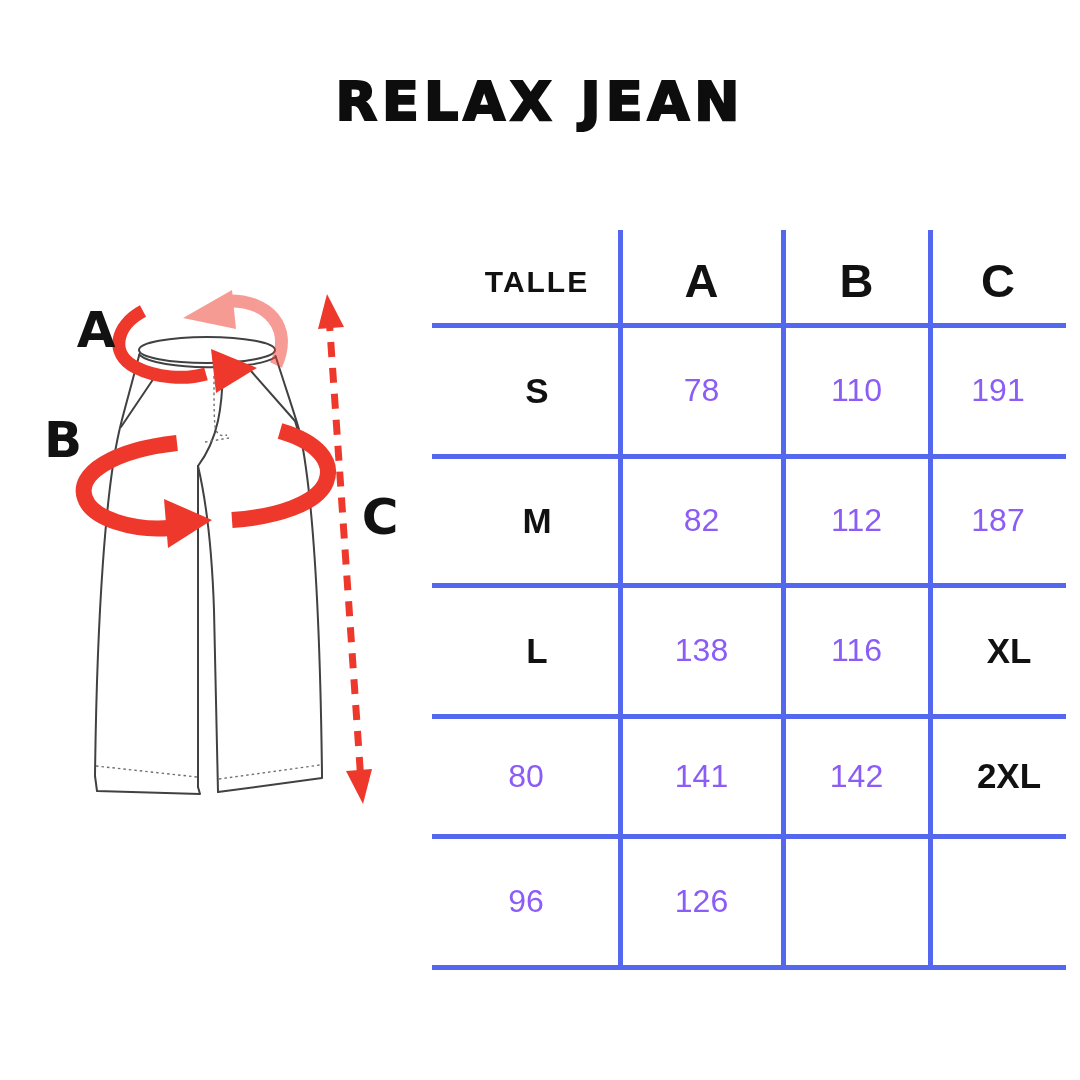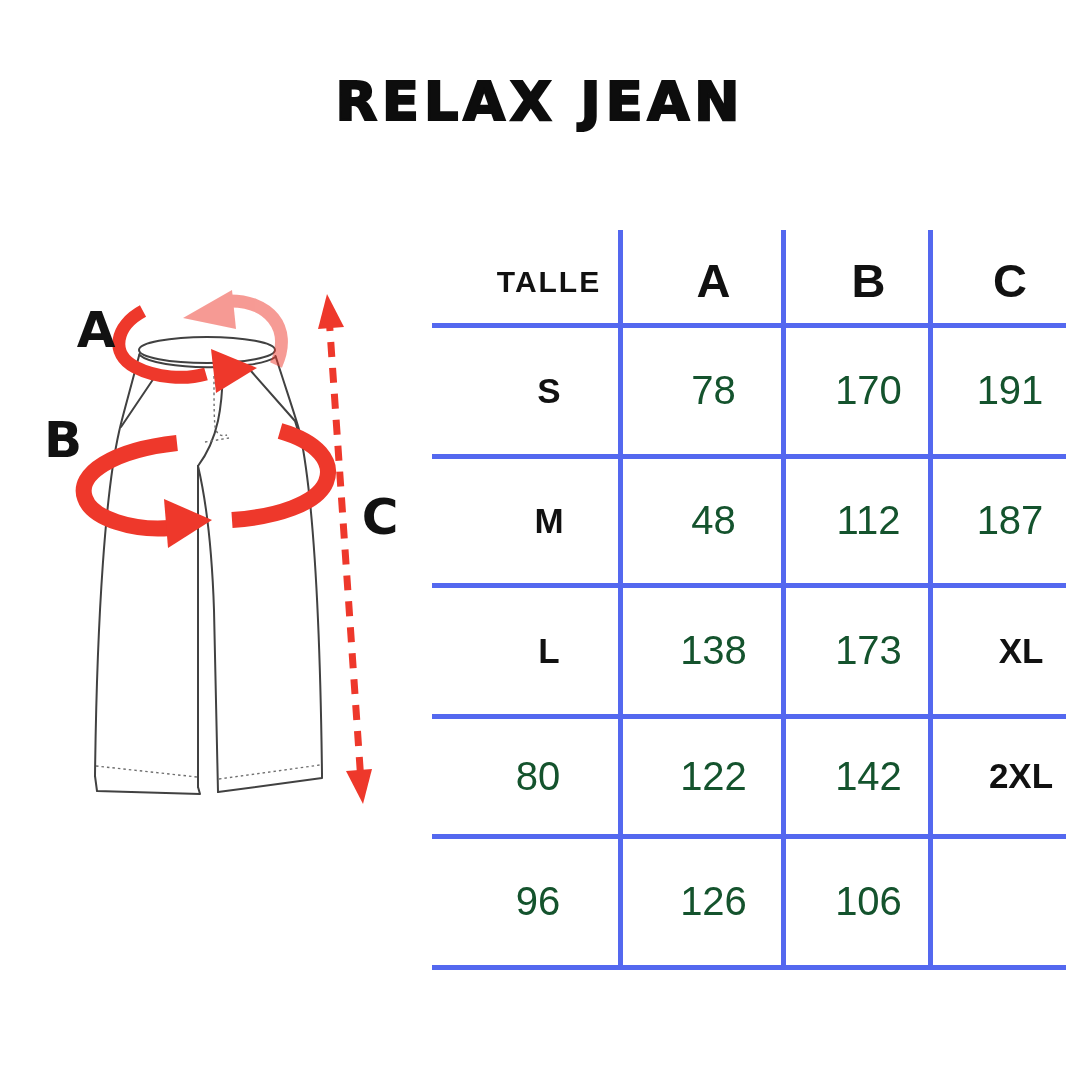--- a/index.html
+++ b/index.html
@@ -50,41 +50,41 @@
   .d-label.a{left:66px;top:50px;}
   .d-label.b{left:33px;top:160px;}
   .d-label.c{left:350px;top:237px;}
   
   .size-table{
     position:absolute;
     left:432px;top:230px;
     width:634px;height:737px;
   }
   .grid{
-    position:absolute;left:12px;top:0;
+    position:absolute;left:0;top:0;
     width:634px;height:737px;
     display:grid;
     grid-template-columns:188px 163px 147px 136px;
     grid-template-rows:95px 131px 129px 131px 120px 131px;
   }
   .cell{
     display:flex;align-items:center;justify-content:center;
     overflow:hidden;
   }
   .cell.first{padding-left:22px;}
   .c-talle{
     font-size:30px;font-weight:600;letter-spacing:2px;
     padding-top:8px;
   }
   .c-hdr{
     font-size:47px;font-weight:600;
     padding-top:6px;
   }
   .c-size{font-size:35px;font-weight:700;}
-  .c-num{font-size:40px;font-weight:400;color:#14532d;}
+  .c-num{font-size:32px;font-weight:400;color:#8b5cf6;}
   .vline{
     position:absolute;top:0;height:737px;width:5px;
     background:var(--line);
   }
   .hline{
     position:absolute;left:0;right:0;height:5px;
     background:var(--line);
   }
   .v1{left:185.5px;} .v2{left:348.5px;} .v3{left:495.5px;}
   .h1{top:92.5px;} .h2{top:223.5px;} .h3{top:352.5px;}
@@ -145,41 +145,40 @@
 <div class="size-table">
   <div class="grid">
 
     <div class="cell first c-talle">TALLE</div>
     <div class="cell c-hdr">A</div>
     <div class="cell c-hdr">B</div>
     <div class="cell c-hdr">C</div>
 
     <div class="cell first c-size">S</div>
     <div class="cell c-num">78</div>
-    <div class="cell c-num">170</div>
+    <div class="cell c-num">110</div>
     <div class="cell c-num">191</div>
 
     <div class="cell first c-size">M</div>
-    <div class="cell c-num">48</div>
+    <div class="cell c-num">82</div>
     <div class="cell c-num">112</div>
     <div class="cell c-num">187</div>
 
     <div class="cell first c-size">L</div>
     <div class="cell c-num">138</div>
-    <div class="cell c-num">173</div>
+    <div class="cell c-num">116</div>
 
     <div class="cell first c-size">XL</div>
     <div class="cell c-num">80</div>
-    <div class="cell c-num">122</div>
+    <div class="cell c-num">141</div>
     <div class="cell c-num">142</div>
 
     <div class="cell first c-size">2XL</div>
     <div class="cell c-num">96</div>
     <div class="cell c-num">126</div>
-    <div class="cell c-num">106</div>
   </div>
 
   <div>
     <div class="vline v1"></div>
     <div class="vline v2"></div>
     <div class="vline v3"></div>
     <div class="hline h1"></div>
     <div class="hline h2"></div>
     <div class="hline h3"></div>
     <div class="hline h4"></div>

